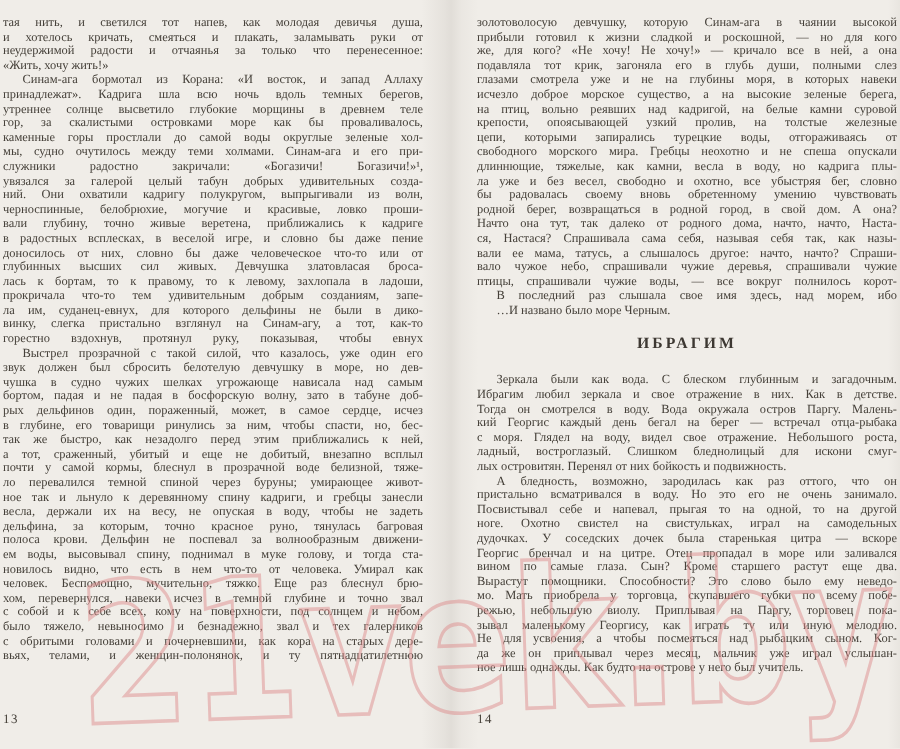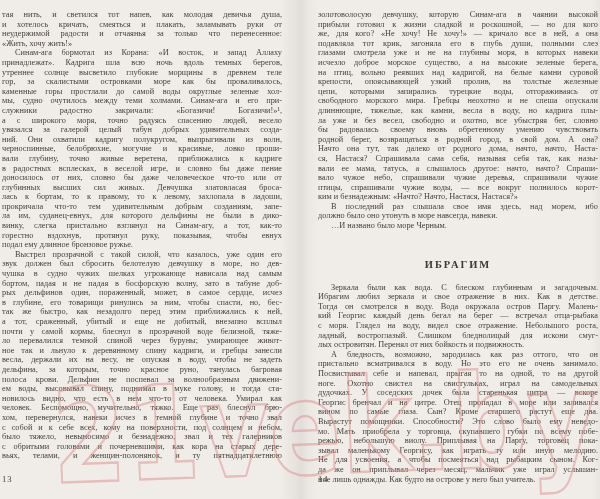--- a/index.html
+++ b/index.html
@@ -17,21 +17,21 @@
   .page-right{left:318px;}
   .ln{
     text-align:justify;text-align-last:justify;
     height:9.6px;overflow:hidden;white-space:normal;
   }
   .ln.ind{text-indent:13px;}
   .ln.end{text-align-last:auto;}
   .chapter-heading{
     text-align:center;font-weight:bold;color:#3d3832;
     font-size:10.5px;line-height:12px;letter-spacing:2px;
-    margin-top:28px;margin-bottom:12px;
+    margin-top:13px;margin-bottom:12px;
   }
   .pagenum{
     position:absolute;top:465px;left:0;width:100%;
     text-align:left;font-size:8.6px;color:#454039;letter-spacing:1px;
   }
   .gutter{
     position:absolute;left:281px;top:0;width:38px;height:499px;
     background:linear-gradient(90deg,rgba(90,80,70,0) 0%,rgba(90,80,70,0.07) 40%,rgba(90,80,70,0.10) 52%,rgba(90,80,70,0.04) 70%,rgba(90,80,70,0) 100%);
     pointer-events:none;
   }
@@ -61,34 +61,32 @@
         <div class="ln">и хотелось кричать, смеяться и плакать, заламывать руки от</div>
         <div class="ln">неудержимой радости и отчаянья за только что перенесенное:</div>
         <div class="ln end">«Жить, хочу жить!»</div>
         <div class="ln ind">Синам-ага бормотал из Корана: «И восток, и запад Аллаху</div>
         <div class="ln">принадлежат». Кадрига шла всю ночь вдоль темных берегов,</div>
         <div class="ln">утреннее солнце высветило глубокие морщины в древнем теле</div>
         <div class="ln">гор, за скалистыми островками море как бы проваливалось,</div>
         <div class="ln">каменные горы простлали до самой воды округлые зеленые хол-</div>
         <div class="ln">мы, судно очутилось между теми холмами. Синам-ага и его при-</div>
         <div class="ln">служники радостно закричали: «Богазичи! Богазичи!»¹,</div>
-        <div class="ln">а с широкого моря, точно радуясь спасению людей, весело</div>
         <div class="ln">увязался за галерой целый табун добрых удивительных созда-</div>
         <div class="ln">ний. Они охватили кадригу полукругом, выпрыгивали из волн,</div>
         <div class="ln">черноспинные, белобрюхие, могучие и красивые, ловко проши-</div>
         <div class="ln">вали глубину, точно живые веретена, приближались к кадриге</div>
         <div class="ln">в радостных всплесках, в веселой игре, и словно бы даже пение</div>
         <div class="ln">доносилось от них, словно бы даже человеческое что-то или от</div>
         <div class="ln">глубинных высших сил живых. Девчушка златовласая броса-</div>
         <div class="ln">лась к бортам, то к правому, то к левому, захлопала в ладоши,</div>
         <div class="ln">прокричала что-то тем удивительным добрым созданиям, запе-</div>
         <div class="ln">ла им, суданец-евнух, для которого дельфины не были в дико-</div>
         <div class="ln">винку, слегка пристально взглянул на Синам-агу, а тот, как-то</div>
         <div class="ln">горестно вздохнув, протянул руку, показывая, чтобы евнух</div>
-        <div class="ln end">подал ему длинное бронзовое ружье.</div>
         <div class="ln ind">Выстрел прозрачной с такой силой, что казалось, уже один его</div>
         <div class="ln">звук должен был сбросить белотелую девчушку в море, но дев-</div>
         <div class="ln">чушка в судно чужих шелках угрожающе нависала над самым</div>
         <div class="ln">бортом, падая и не падая в босфорскую волну, зато в табуне доб-</div>
         <div class="ln">рых дельфинов один, пораженный, может, в самое сердце, исчез</div>
         <div class="ln">в глубине, его товарищи ринулись за ним, чтобы спасти, но, бес-</div>
         <div class="ln">так же быстро, как незадолго перед этим приближались к ней,</div>
         <div class="ln">а тот, сраженный, убитый и еще не добитый, внезапно всплыл</div>
         <div class="ln">почти у самой кормы, блеснул в прозрачной воде белизной, тяже-</div>
         <div class="ln">ло перевалился темной спиной через буруны; умирающее живот-</div>
@@ -124,23 +122,21 @@
         <div class="ln">свободного морского мира. Гребцы неохотно и не спеша опускали</div>
         <div class="ln">длиннющие, тяжелые, как камни, весла в воду, но кадрига плы-</div>
         <div class="ln">ла уже и без весел, свободно и охотно, все убыстряя бег, словно</div>
         <div class="ln">бы радовалась своему вновь обретенному умению чувствовать</div>
         <div class="ln">родной берег, возвращаться в родной город, в свой дом. А она?</div>
         <div class="ln">Начто она тут, так далеко от родного дома, начто, начто, Наста-</div>
         <div class="ln">ся, Настася? Спрашивала сама себя, называя себя так, как назы-</div>
         <div class="ln">вали ее мама, татусь, а слышалось другое: начто, начто? Спраши-</div>
         <div class="ln">вало чужое небо, спрашивали чужие деревья, спрашивали чужие</div>
         <div class="ln">птицы, спрашивали чужие воды, — все вокруг полнилось корот-</div>
-        <div class="ln end">ким и безнадежным: «Начто? Начто, Настася, Настася?»</div>
         <div class="ln ind">В последний раз слышала свое имя здесь, над морем, ибо</div>
-        <div class="ln end">должно было оно утонуть в море навсегда, навеки.</div>
         <div class="ln ind end">…И названо было море Черным.</div>
       </div>
     <div class="chapter-heading">ИБРАГИМ</div>
     <div>
         <div class="ln ind">Зеркала были как вода. С блеском глубинным и загадочным.</div>
         <div class="ln">Ибрагим любил зеркала и свое отражение в них. Как в детстве.</div>
         <div class="ln">Тогда он смотрелся в воду. Вода окружала остров Паргу. Малень-</div>
         <div class="ln">кий Георгис каждый день бегал на берег — встречал отца-рыбака</div>
         <div class="ln">с моря. Глядел на воду, видел свое отражение. Небольшого роста,</div>
         <div class="ln">ладный, востроглазый. Слишком бледнолицый для искони смуг-</div>

